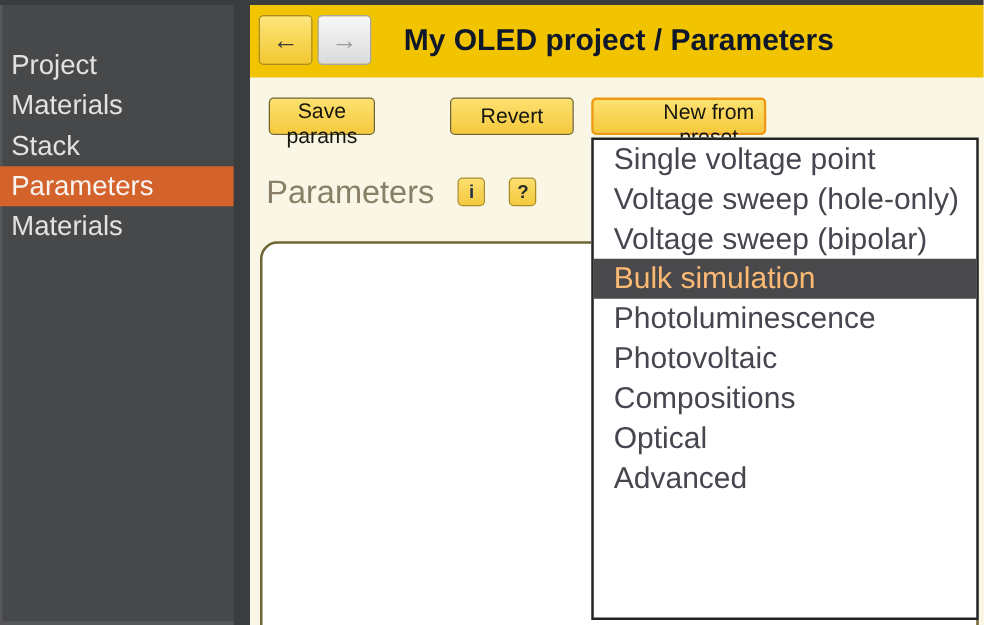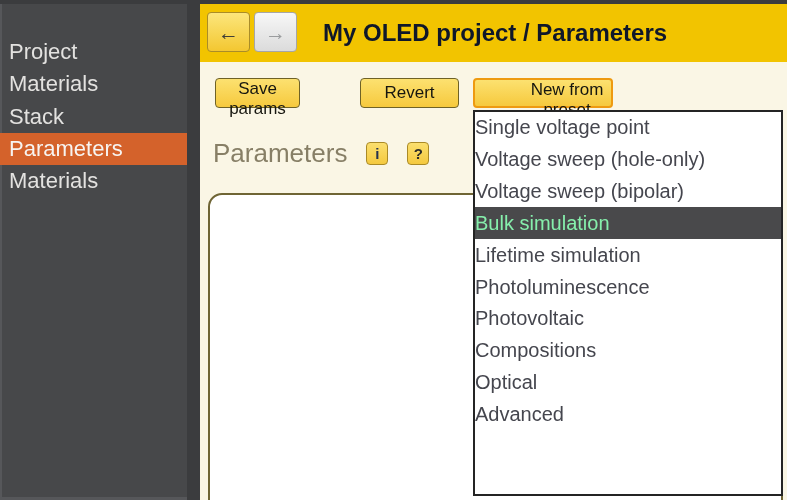--- a/index.html
+++ b/index.html
@@ -46,22 +46,22 @@
   .mini-btn.help { color:#2c2c28; }
 
   .panel { position:absolute; left:8px; top:131px; right:4px; bottom:-16px;
            background:#ffffff; border:2px solid #6f6535; border-radius:14px; }
 
   
   .dropdown { position:absolute; left:473px; top:110px; width:310px; height:386px;
               background:#ffffff; border:2px solid #242424; z-index:10;
               display:flex; flex-direction:column; }
   .menu-item { flex:0 0 auto; height:31.83px; display:flex; align-items:center;
-               font-size:20px; color:#45464e; cursor:pointer; }
-  .menu-item.selected { background:#49494b; color:#86efac; }
+               padding-left:16px; font-size:24px; color:#45464e; cursor:pointer; }
+  .menu-item.selected { background:#49494b; color:#fdba74; }
 </style>
 </head>
 <body>
 
 <div class="app">
   <div class="top-edge"></div>
 
   <aside class="sidebar">
     <div class="side-list">
       <div class="side-item">Project</div>
@@ -95,20 +95,19 @@
     </div>
 
     <div class="panel"></div>
   </main>
 
   <div class="dropdown">
     <div class="menu-item">Single voltage point</div>
     <div class="menu-item">Voltage sweep (hole-only)</div>
     <div class="menu-item">Voltage sweep (bipolar)</div>
     <div class="menu-item selected">Bulk simulation</div>
-    <div class="menu-item">Lifetime simulation</div>
     <div class="menu-item">Photoluminescence</div>
     <div class="menu-item">Photovoltaic</div>
     <div class="menu-item">Compositions</div>
     <div class="menu-item">Optical</div>
     <div class="menu-item">Advanced</div>
   </div>
 </div>
 
 </body></html>

